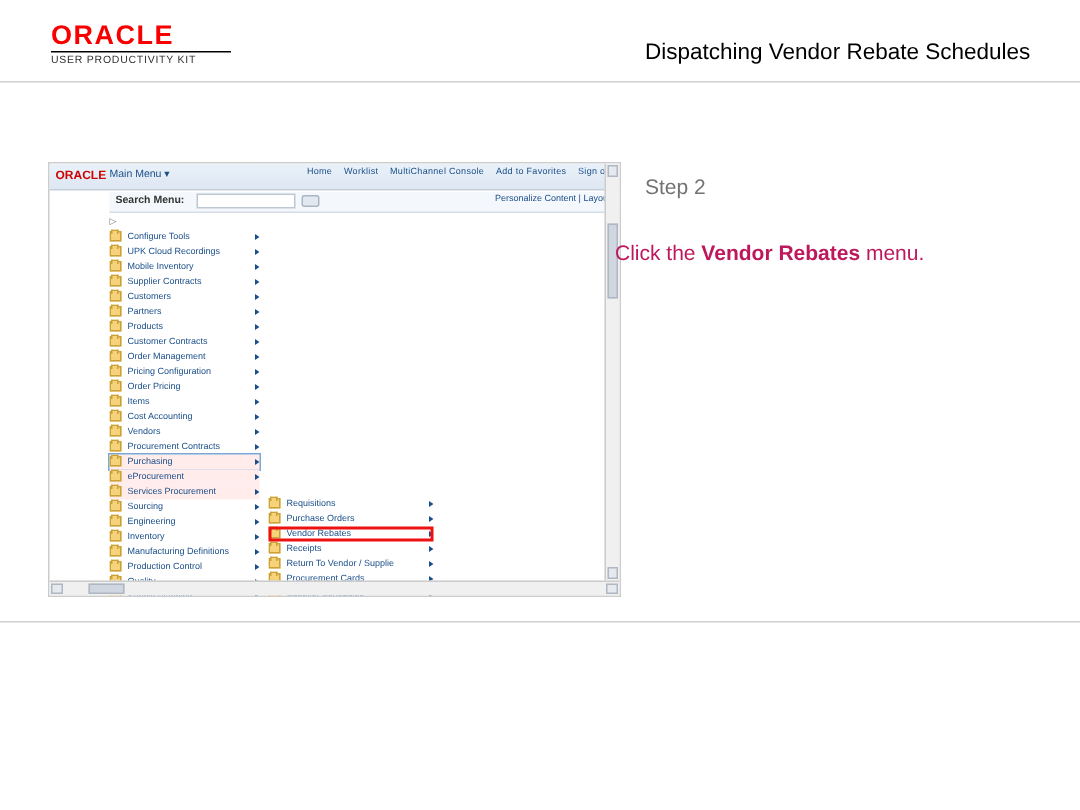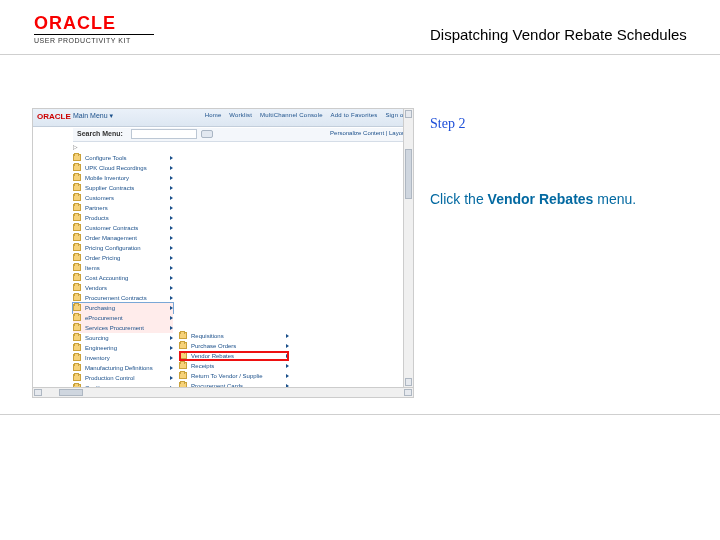--- a/index.html
+++ b/index.html
@@ -55,22 +55,22 @@
   .shot-scroll-b { position:absolute; left:0; bottom:0; right:0; height:10px; background:#f0f0f0; border-top:1px solid #ccc;}
   .shot-scroll-b .thumb{ position:absolute; left:26px; top:1px; width:24px; height:7px; background:#cfd6df; border:1px solid #aeb7c2;}
   .shot-scroll-b .al{position:absolute;left:1px;top:1px;width:8px;height:7px;background:#e6e9ee;border:1px solid #aeb7c2;}
   .shot-scroll-b .ar{position:absolute;right:1px;top:1px;width:8px;height:7px;background:#e6e9ee;border:1px solid #aeb7c2;}
   .shot-scroll-r { position:absolute; top:0; bottom:10px; right:0; width:10px; background:#f0f0f0; border-left:1px solid #ccc;}
   .shot-scroll-r .thumb{ position:absolute; top:40px; left:1px; width:7px; height:50px; background:#cfd6df; border:1px solid #aeb7c2;}
   .shot-scroll-r .au{position:absolute;top:1px;left:1px;width:7px;height:8px;background:#e6e9ee;border:1px solid #aeb7c2;}
   .shot-scroll-r .ad{position:absolute;bottom:1px;left:1px;width:7px;height:8px;background:#e6e9ee;border:1px solid #aeb7c2;}
 
   
-  .step { position:absolute; left:430px; top:116px; font-size:14px; color:#1d4ed8;font-family:Liberation Serif, serif; }
-  .instr { position:absolute; left:430px; top:160px; font-size:14px; color:#0369a1;margin-top:31px; }
+  .step { position:absolute; left:430px; top:116px; font-size:14px; color:#737373; }
+  .instr { position:absolute; left:410px; top:160px; font-size:14px; color:#be185d; }
   .instr b { font-weight:bold; }
 
   .hr2 { position:absolute; left:0; top:414px; width:720px; height:1px; background:#cfcfcf; }
 </style>
 </head>
 <body>
 <div class="page">
 
 <div class="logo">
   <div class="logo-oracle">ORACLE</div>

